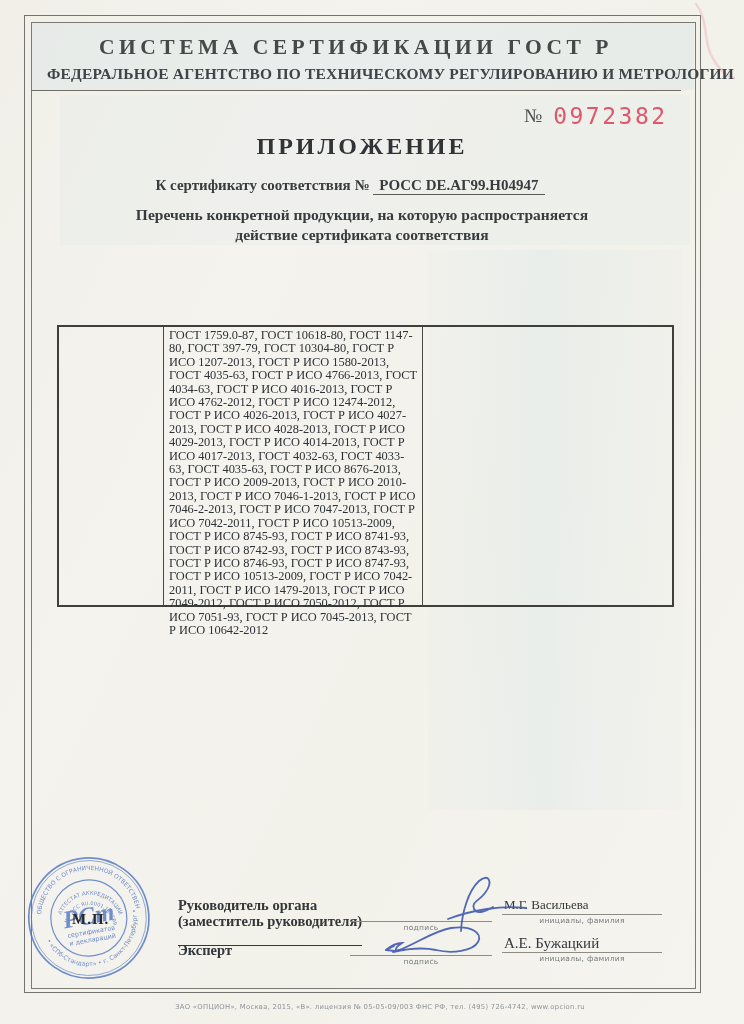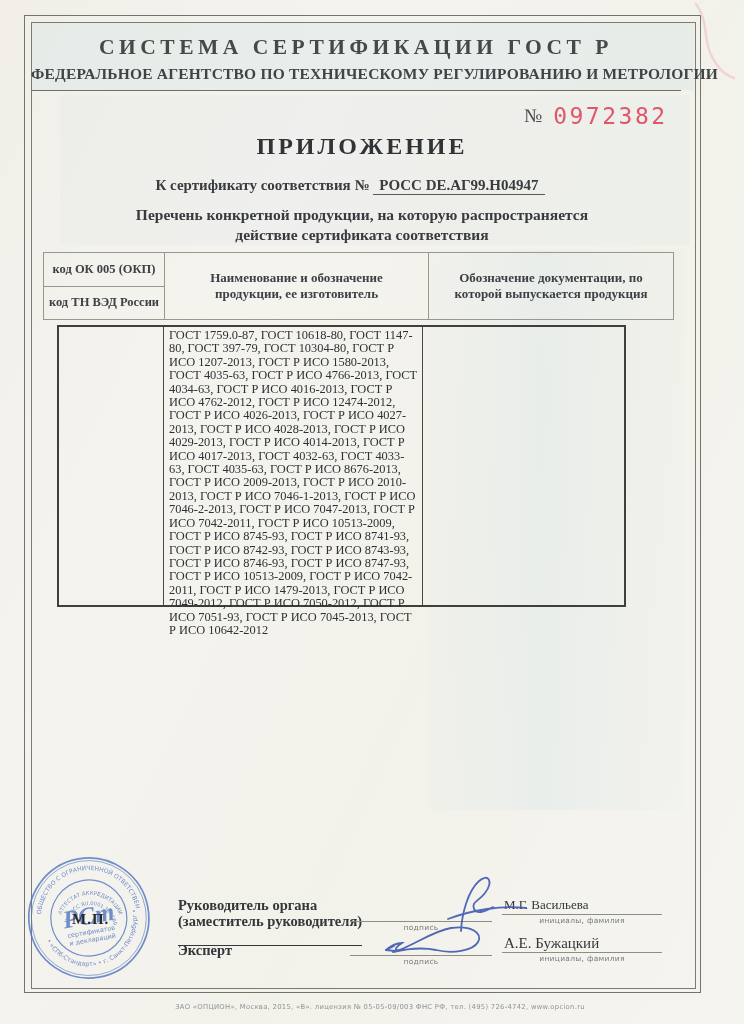--- a/index.html
+++ b/index.html
@@ -10,38 +10,38 @@
   .tint{position:absolute;pointer-events:none;}
   .tint-header{left:32px;top:23px;width:662px;height:67px;background:rgba(203,222,229,.28);}
   .tint-mid{left:60px;top:95px;width:630px;height:150px;background:rgba(210,226,232,.14);}
   .tint-right{left:428px;top:250px;width:255px;height:560px;background:linear-gradient(90deg,rgba(205,226,233,.05),rgba(201,224,232,.22) 45%,rgba(205,226,233,.04));}
   
   .frame-outer{position:absolute;left:24px;top:15px;width:675px;height:976px;border:1.4px solid #74746e;}
   .frame-inner{position:absolute;left:31px;top:22px;width:663px;height:965px;border:1px solid #7b7b73;}
   
   .header-box{position:absolute;left:31px;top:22px;width:650px;height:68px;border-bottom:1.4px solid #6f6f68;text-align:center;}
   .h-title{margin-top:13px;font-size:21.5px;font-weight:bold;letter-spacing:4.5px;color:#45494a;white-space:nowrap;}
-  .h-sub{margin-top:5px;font-size:15.5px;font-weight:bold;letter-spacing:.2px;color:#3f4446;white-space:nowrap;}
+  .h-sub{margin-top:5px;font-size:15.5px;font-weight:bold;letter-spacing:.2px;color:#3f4446;white-space:nowrap;margin-left:16px;}
   
   .doc-number{position:absolute;left:524px;top:103px;white-space:nowrap;}
   .doc-number .no{font-size:19px;color:#4a4e50;vertical-align:2px;}
   .doc-number .digits{font-family:"DejaVu Sans Mono",monospace;font-size:23px;letter-spacing:2.5px;color:#e0566a;margin-left:7px;}
   .doc-title{position:absolute;left:24px;top:133px;width:676px;text-align:center;font-size:24px;font-weight:bold;letter-spacing:3px;color:#303436;}
   .cert-line{position:absolute;left:12px;top:177px;width:676px;text-align:center;font-size:15px;font-weight:bold;color:#383c3f;}
   .cert-line .cert-no{border-bottom:1.2px solid #5b5b55;padding:0 6px 1px 6px;font-weight:bold;}
   .scope{position:absolute;left:24px;top:205px;width:676px;text-align:center;font-size:15.5px;font-weight:bold;color:#373b3e;line-height:20px;}
   
   .thead{position:absolute;left:43px;top:252px;width:629px;height:66px;border:1.2px solid #98988e;display:flex;color:#3d4145;}
   .th-col1{width:120px;border-right:1.2px solid #98988e;display:flex;flex-direction:column;}
   .th-col1 > div{flex:1;display:flex;align-items:center;justify-content:center;font-size:12.5px;font-weight:bold;}
   .th-col1-top{border-bottom:1.2px solid #98988e;}
   .th-col2{width:264px;border-right:1.2px solid #98988e;display:flex;align-items:center;justify-content:center;text-align:center;font-size:13px;font-weight:bold;line-height:16.5px;padding:0 18px;box-sizing:border-box;}
   .th-col3{flex:1;display:flex;align-items:center;justify-content:center;text-align:center;font-size:13px;font-weight:bold;line-height:16.5px;padding:0 10px;box-sizing:border-box;}
   
-  .tbody{position:absolute;left:57px;top:325px;width:569px;height:282px;border:2px solid #403f3a;display:flex;box-sizing:border-box;}
+  .tbody{position:absolute;left:57px;top:325px;width:617px;height:282px;border:2px solid #403f3a;display:flex;box-sizing:border-box;}
   .tb-col1{width:104px;border-right:1.5px solid #4a4a44;}
   .tb-col2{width:259px;border-right:1.5px solid #4a4a44;box-sizing:border-box;padding:2px 3px 0 5px;font-size:12.4px;line-height:13.4px;color:#2c3136;text-align:left;}
   .tb-col3{flex:1;}
   
   .stamp-svg{position:absolute;left:22px;top:852px;transform:rotate(-10deg);opacity:.82;}
   .mp-label{position:absolute;left:72px;top:911px;font-size:15px;font-weight:bold;color:#26282b;letter-spacing:1px;}
   
   .role1a{position:absolute;left:178px;top:897px;font-size:14.5px;font-weight:bold;color:#33373a;}
   .role1b{position:absolute;left:178px;top:913px;font-size:14.5px;font-weight:bold;color:#33373a;border-bottom:1.5px solid #33373a;padding-bottom:15px;}
   .role2{position:absolute;left:178px;top:942px;font-size:14.5px;font-weight:bold;color:#33373a;}
@@ -93,28 +93,20 @@
   <div class="cert-line">
     <span>К сертификату соответствия №</span>
     <span class="cert-no">РОСС DE.АГ99.Н04947</span>
   </div>
 
   <div class="scope">
     <div>Перечень конкретной продукции,  на которую распространяется</div>
     <div>действие сертификата соответствия</div>
   </div>
 
-  <div class="thead">
-    <div class="th-col1">
-      <div class="th-col1-top">код ОК 005 (ОКП)</div>
-      <div>код ТН ВЭД России</div>
-    </div>
-    <div class="th-col2">Наименование и обозначение продукции, ее изготовитель</div>
-    <div class="th-col3">Обозначение документации, по которой выпускается продукция</div>
-  </div>
 
   <div class="tbody">
     <div class="tb-col1"></div>
     <div class="tb-col2">ГОСТ 1759.0-87, ГОСТ 10618-80, ГОСТ 1147-80, ГОСТ 397-79, ГОСТ 10304-80, ГОСТ Р ИСО 1207-2013, ГОСТ Р ИСО 1580-2013, ГОСТ 4035-63, ГОСТ Р ИСО 4766-2013, ГОСТ 4034-63, ГОСТ Р ИСО 4016-2013, ГОСТ Р ИСО 4762-2012, ГОСТ Р ИСО 12474-2012, ГОСТ Р ИСО 4026-2013, ГОСТ Р ИСО 4027-2013, ГОСТ Р ИСО 4028-2013, ГОСТ Р ИСО 4029-2013, ГОСТ Р ИСО 4014-2013, ГОСТ Р ИСО 4017-2013, ГОСТ 4032-63, ГОСТ 4033-63, ГОСТ 4035-63, ГОСТ Р ИСО 8676-2013, ГОСТ Р ИСО 2009-2013, ГОСТ Р ИСО 2010-2013, ГОСТ Р ИСО 7046-1-2013, ГОСТ Р ИСО 7046-2-2013, ГОСТ Р ИСО 7047-2013, ГОСТ Р ИСО 7042-2011, ГОСТ Р ИСО 10513-2009, ГОСТ Р ИСО 8745-93, ГОСТ Р ИСО 8741-93, ГОСТ Р ИСО 8742-93, ГОСТ Р ИСО 8743-93, ГОСТ Р ИСО 8746-93, ГОСТ Р ИСО 8747-93, ГОСТ Р ИСО 10513-2009, ГОСТ Р ИСО 7042-2011, ГОСТ Р ИСО 1479-2013, ГОСТ Р ИСО 7049-2012, ГОСТ Р ИСО 7050-2012, ГОСТ Р ИСО 7051-93, ГОСТ Р ИСО 7045-2013, ГОСТ Р ИСО 10642-2012</div>
     <div class="tb-col3"></div>
   </div>
 
   <svg class="stamp-svg" width="134" height="134" viewBox="0 0 134 134">
     <defs>
       <path id="ringTop" d="M67,66 m-48,0 a48,48 0 1,1 96,0"></path>

